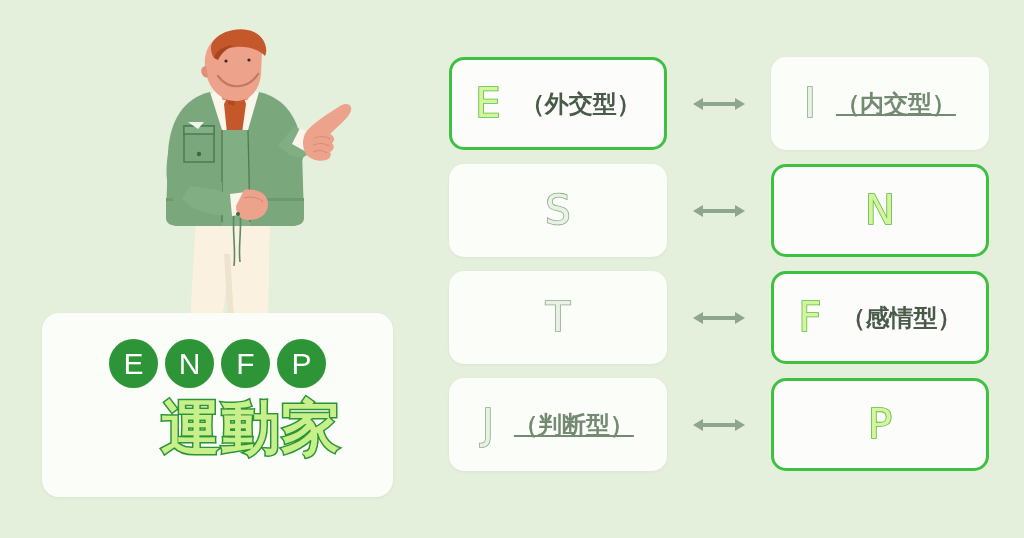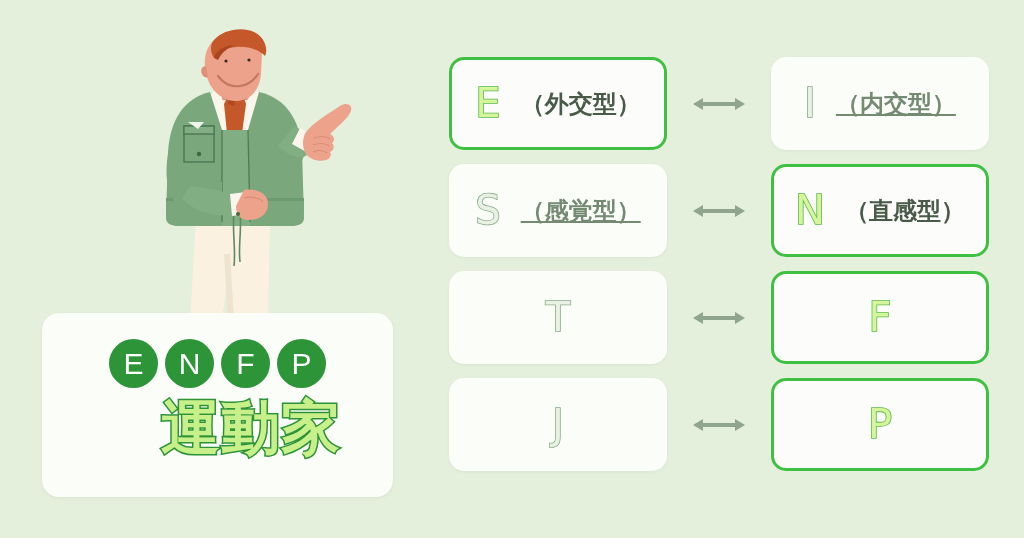--- a/index.html
+++ b/index.html
@@ -285,62 +285,62 @@
           <span class="dim-letter off">I</span>
           <span class="dim-label muted">（内交型）</span>
         </div>
       </div>
     </div>
 
     <div class="pair-row r1">
       <div class="dim-card">
         <div class="dim-inner">
           <span class="dim-letter off">S</span>
-          <span class="dim-label muted">（感覚型）</span>
         </div>
       </div>
       <div class="arrow-cell">
         <svg width="56" height="20" viewBox="0 0 56 20">
           <path d="M12 4 L2 10 L12 16 Z" fill="#8fa58d"></path>
           <path d="M44 4 L54 10 L44 16 Z" fill="#8fa58d"></path>
           <rect x="10" y="8" width="36" height="4" fill="#8fa58d"></rect>
         </svg>
       </div>
       <div class="dim-card selected">
         <div class="dim-inner">
           <span class="dim-letter on">N</span>
-          <span class="dim-label">（直感型）</span>
         </div>
       </div>
     </div>
 
     <div class="pair-row r2">
       <div class="dim-card">
         <div class="dim-inner">
           <span class="dim-letter off">T</span>
         </div>
       </div>
       <div class="arrow-cell">
         <svg width="56" height="20" viewBox="0 0 56 20">
           <path d="M12 4 L2 10 L12 16 Z" fill="#8fa58d"></path>
           <path d="M44 4 L54 10 L44 16 Z" fill="#8fa58d"></path>
           <rect x="10" y="8" width="36" height="4" fill="#8fa58d"></rect>
         </svg>
       </div>
       <div class="dim-card selected">
         <div class="dim-inner">
           <span class="dim-letter on">F</span>
+          <span class="dim-label">（感情型）</span>
         </div>
       </div>
     </div>
 
     <div class="pair-row r3">
       <div class="dim-card">
         <div class="dim-inner">
           <span class="dim-letter off">J</span>
+          <span class="dim-label muted">（判断型）</span>
         </div>
       </div>
       <div class="arrow-cell">
         <svg width="56" height="20" viewBox="0 0 56 20">
           <path d="M12 4 L2 10 L12 16 Z" fill="#8fa58d"></path>
           <path d="M44 4 L54 10 L44 16 Z" fill="#8fa58d"></path>
           <rect x="10" y="8" width="36" height="4" fill="#8fa58d"></rect>
         </svg>
       </div>
       <div class="dim-card selected">

